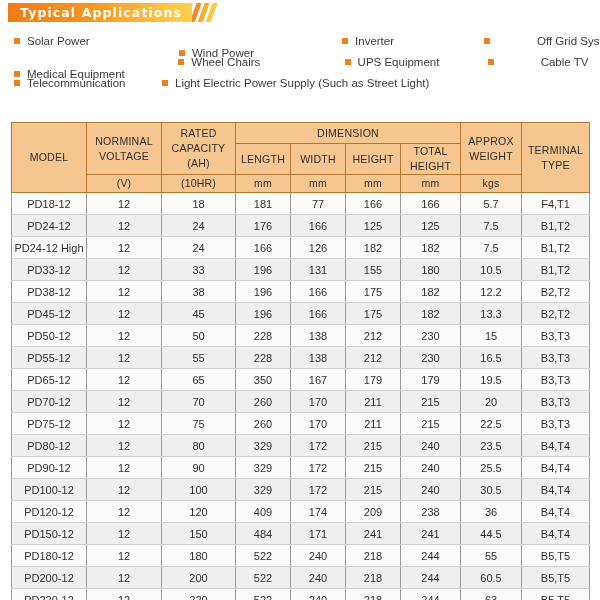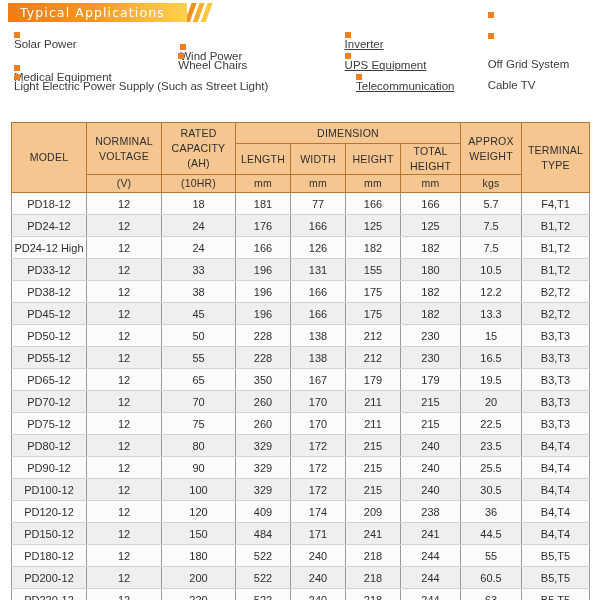--- a/index.html
+++ b/index.html
@@ -32,23 +32,24 @@
     position: absolute;
     left: 8px;
     top: 3px;
     height: 19px;
     display: flex;
     align-items: stretch;
   }
   .banner {
     background: linear-gradient(to right, #f07c18 0%, #f6951f 45%, #fbbc3d 78%, #fed14e 100%);
     height: 19px;
-    padding: 0 22px 0 12px;
+    padding: 0 10px 0 12px;
     display: flex;
     align-items: center;
+    font-weight: bold;
   }
   .banner-title {
     color: #ffffff;
     font-size: 12.5px;
     letter-spacing: 1.1px;
     font-family: "DejaVu Sans", sans-serif;
     white-space: nowrap;
   }
   .banner-stripes {
     height: 19px;
@@ -75,35 +76,35 @@
     top: 30px;
     width: 580px;
   }
   .app-row {
     display: flex;
     height: 21px;
     align-items: center;
   }
   .app-item {
     display: flex;
+    align-items: center;
     font-size: 11.5px;
     color: #3b3b3b;
     white-space: nowrap;
-    flex-direction: column;
   }
   .app-item .bullet {
     width: 6px;
     height: 6px;
     background: #ef7f1f;
     margin-right: 7px;
     flex: 0 0 auto;
   }
   .col-a { width: 172px; }
   .col-b { width: 170px; margin-top: 24px; }
-  .col-c { width: 148px; text-decoration: underline; }
+  .col-c { width: 148px; }
   .col-d { width: 110px; gap: 40px; }
 
   
   .table-wrap {
     position: absolute;
     left: 11px;
     top: 122px;
     width: 578px;
   }
   table.spec {
@@ -195,27 +196,27 @@
     <div class="app-item col-c">
       <span class="bullet"></span>
       <span>UPS Equipment</span>
     </div>
     <div class="app-item col-d">
       <span class="bullet"></span>
       <span>Cable TV</span>
     </div>
   </div>
   <div class="app-row">
+    <div class="app-item col-c">
+      <span class="bullet"></span>
+      <span>Telecommunication</span>
+    </div>
     <div class="app-item col-a" style="width:342px">
       <span class="bullet"></span>
       <span>Light Electric Power Supply (Such as Street Light)</span>
-    </div>
-    <div class="app-item col-c">
-      <span class="bullet"></span>
-      <span>Telecommunication</span>
     </div>
   </div>
 </div>
 
 <div class="table-wrap">
   <table class="spec">
     <colgroup>
       <col style="width:75px">
         <col style="width:75px">
         <col style="width:74px">

